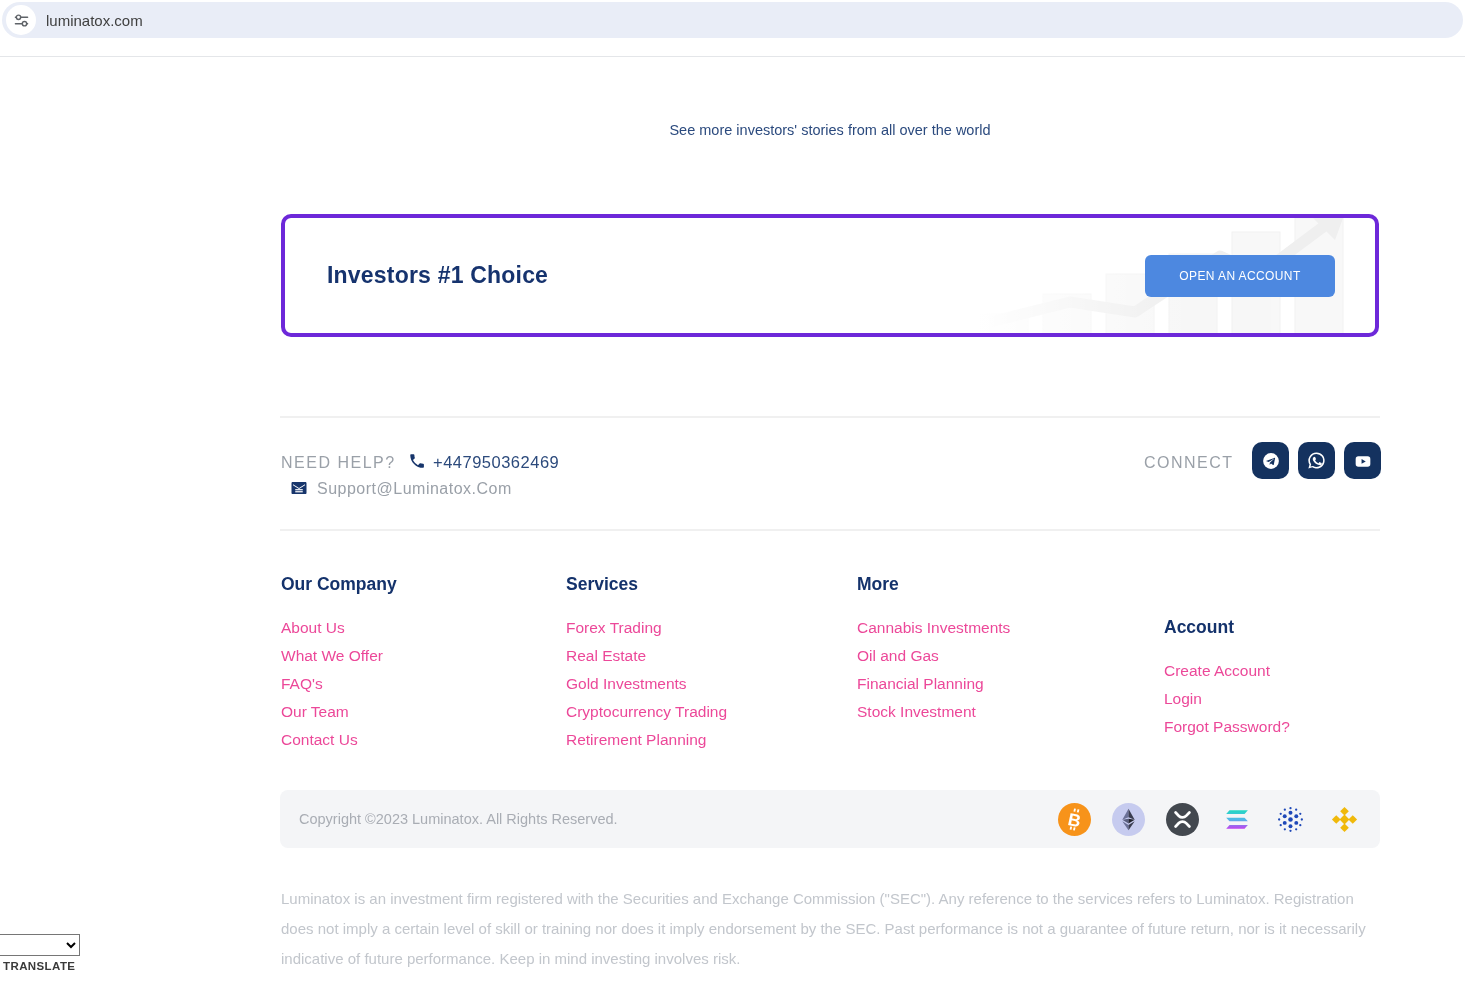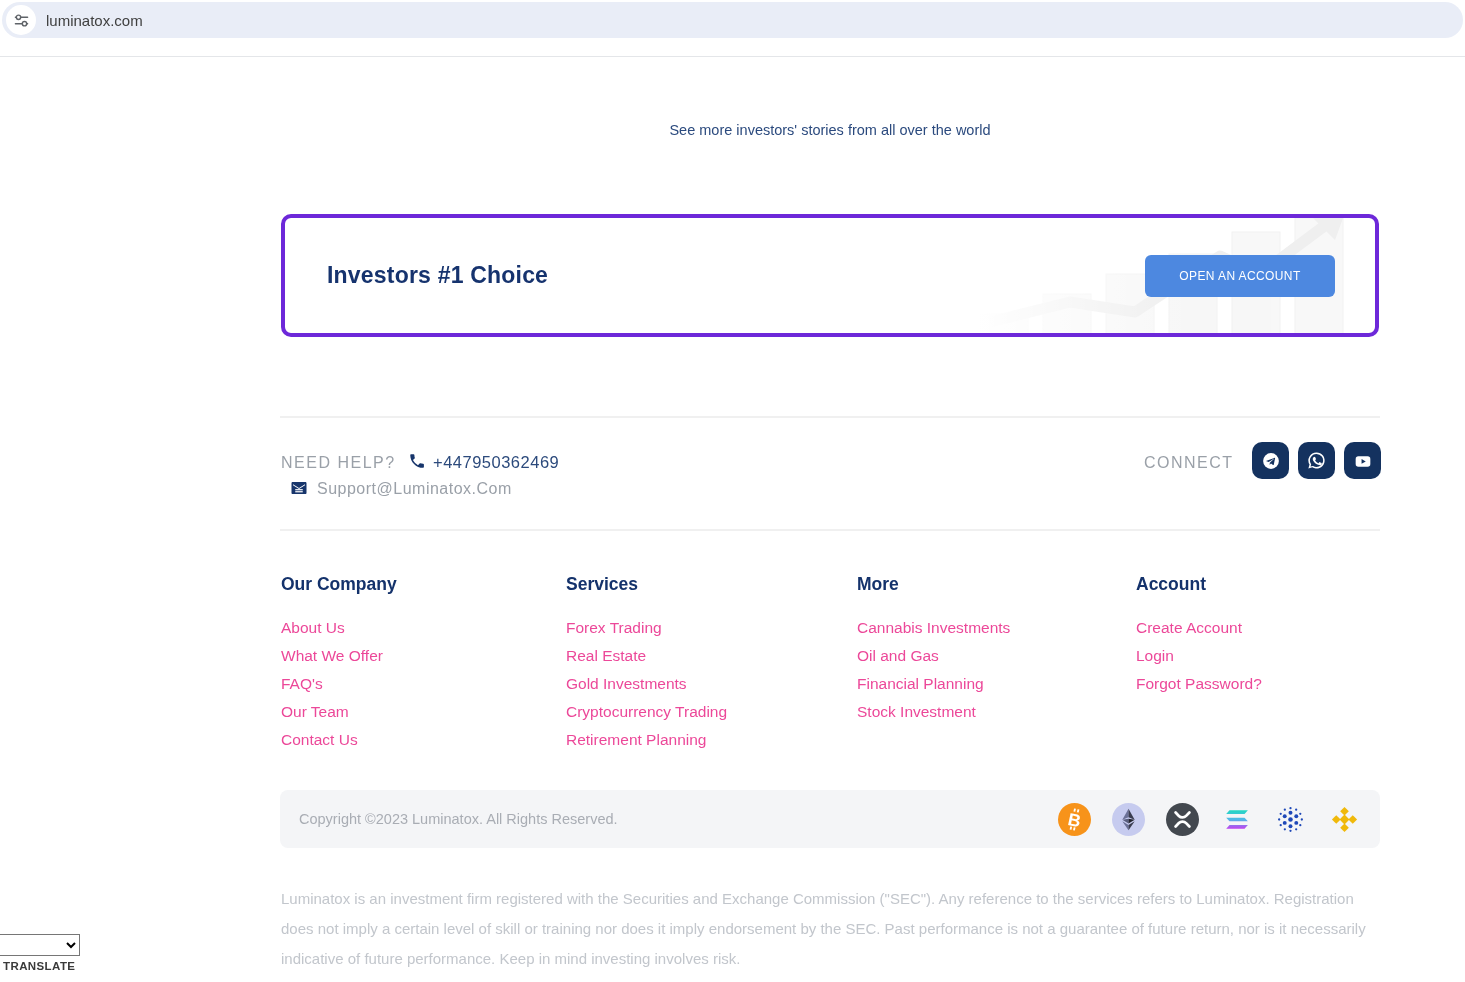--- a/index.html
+++ b/index.html
@@ -47,21 +47,21 @@
   .mail-txt { position:absolute; left:37px; top:40px; font-size:16px; color:#9aa0a8;
               letter-spacing:.5px; cursor:pointer; }
   .connect { position:absolute; left:864px; top:14px; font-size:16px; color:#9aa0a8; letter-spacing:1.5px; }
   .social { position:absolute; top:2px; width:37px; height:37px; border-radius:10px;
             background:#14325f; display:flex; align-items:center; justify-content:center; cursor:pointer; }
   .soc1 { left:972px; } .soc2 { left:1018px; } .soc3 { left:1064px; }
 
   
   .cols { position:absolute; top:517px; left:0; width:1100px; }
   .col { position:absolute; top:0; width:275px; }
-  .c0 { left:1px; } .c1 { left:286px; } .c2 { left:571px;margin-left:6px; } .c3 { left:856px; }
+  .c0 { left:1px; } .c1 { left:286px; } .c2 { left:571px;margin-left:6px; } .c3 { left:884px;margin-top:43px; }
   .col-title { font-size:17.5px; font-weight:bold; color:#14326b; }
   .col-links { margin-top:24px; }
   .col-links .footer-link { height:28px; font-size:15.5px; color:#ec4899; cursor:pointer; }
 
   
   .copy-bar { position:absolute; top:733px; left:0; width:1100px; height:58px;
               background:#f4f5f7; border-radius:8px; display:flex; align-items:center;
               padding:0 19px; }
   .copy-txt { font-size:14.5px; color:#a9adb4; }
   .coins { margin-left:auto; display:flex; align-items:center; gap:21px; }

